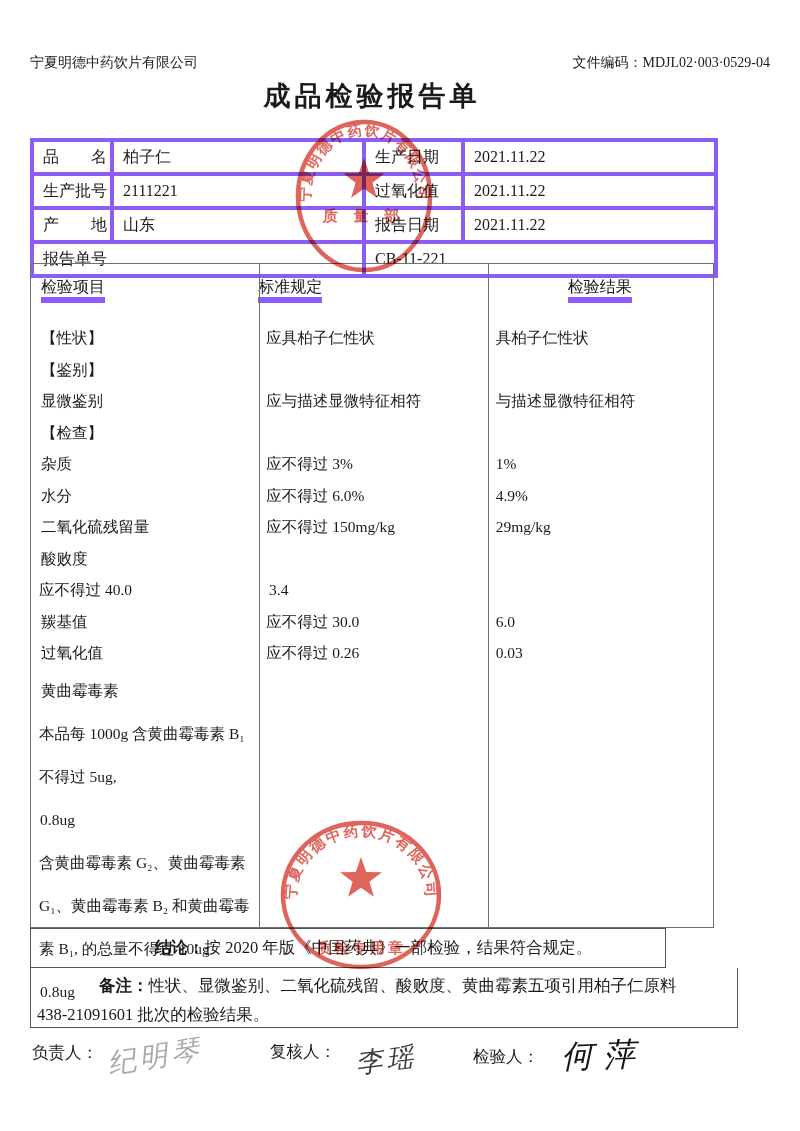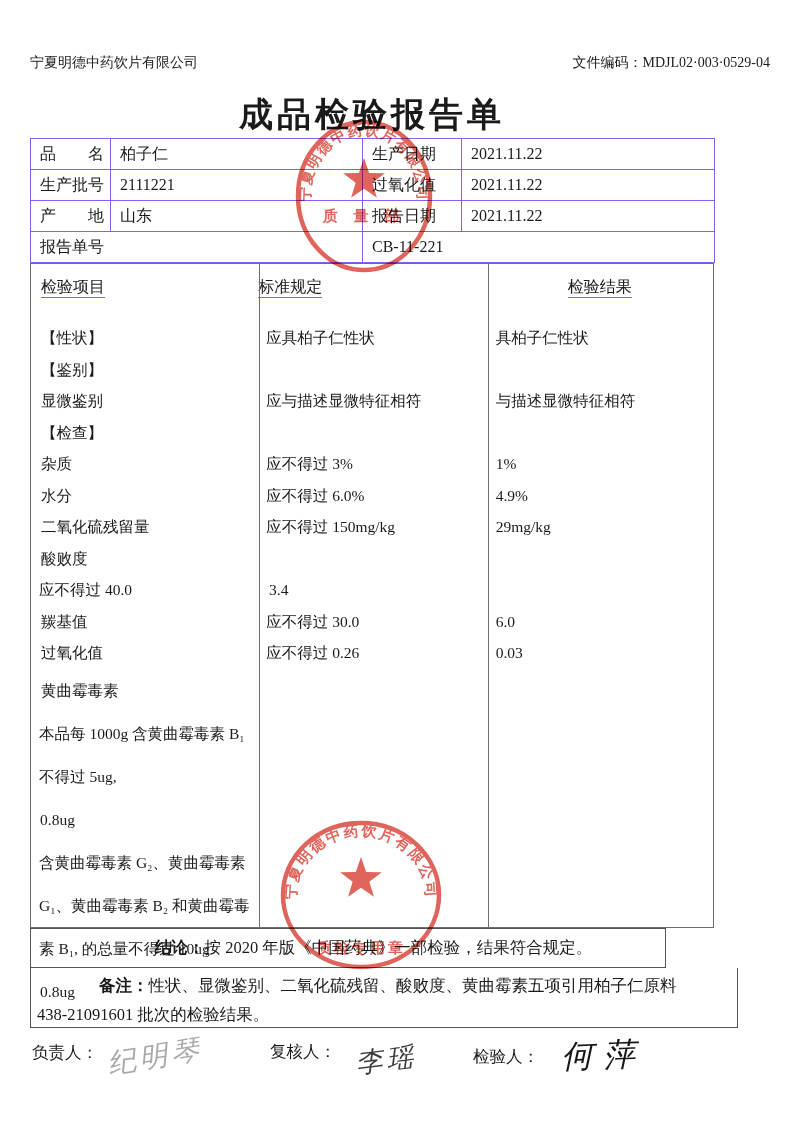--- a/index.html
+++ b/index.html
@@ -4,34 +4,34 @@
 <style>
   html,body{margin:0;padding:0;background:#e8e8e8;}
   .page{
     position:relative;width:800px;height:1131px;margin:0 auto;
     background:#ffffff;overflow:hidden;
     font-family:"Liberation Serif","DejaVu Serif",serif;
     color:#1a1a1a;
   }
   
   .doc-header{position:absolute;top:54px;left:30px;width:740px;display:flex;justify-content:space-between;font-size:14px;}
-  .doc-title{position:absolute;top:92px;left:30px;width:684px;text-align:center;font-size:34px;font-weight:bold;letter-spacing:4px;}
+  .doc-title{position:absolute;top:78px;left:30px;width:684px;text-align:center;font-size:27px;font-weight:bold;letter-spacing:4px;}
   
   table.info{position:absolute;top:138px;left:30px;width:684px;border-collapse:collapse;table-layout:fixed;font-size:16px;}
-  table.info td{border:1px solid #8b5cf6;height:30px;padding:0 0 0 9px;white-space:nowrap;overflow:hidden;}
+  table.info td{border:4px solid #8b5cf6;height:30px;padding:0 0 0 9px;white-space:nowrap;overflow:hidden;}
   
   .main-table{position:absolute;top:263px;left:30px;width:684px;height:665px;border:1px solid #6f6f6f;box-sizing:border-box;font-size:15.5px;}
   .vline{position:absolute;top:0;bottom:0;width:1px;background:#6f6f6f;}
   .vline.v1{left:228px;} .vline.v2{left:457px;}
   .mt-header{display:flex;height:58px;padding-top:13px;box-sizing:border-box;font-size:16px;}
   .mt-header .hcell{width:228px;}
   .mt-header .hcell.c1{text-align:left;padding-left:10px;box-sizing:border-box;}
   .mt-header .hcell.c2{width:229px;text-align:left;}
   .mt-header .hcell.c3{width:227px;text-align:center;}
-  .hcell span{border-bottom:1px solid #8b5cf6;padding-bottom:2px;}
+  .hcell span{border-bottom:6px solid #8b5cf6;padding-bottom:2px;}
   .trow{display:flex;line-height:31.5px;}
   .trow.tall{line-height:43px;flex-direction:column;}
   .cell{box-sizing:border-box;overflow:hidden;}
   .cell.item{width:228px;padding-left:10px;}
   .cell.standard{width:229px;padding-left:8px;padding-right:6px;}
   .cell.result{width:227px;padding-left:9px;}
   
   .conclusion{position:absolute;top:928px;left:30px;width:636px;height:40px;border:1px solid #555;box-sizing:border-box;
     font-size:16.5px;line-height:38px;padding-left:124px;}
   .conclusion b,.remarks b{font-weight:bold;}

